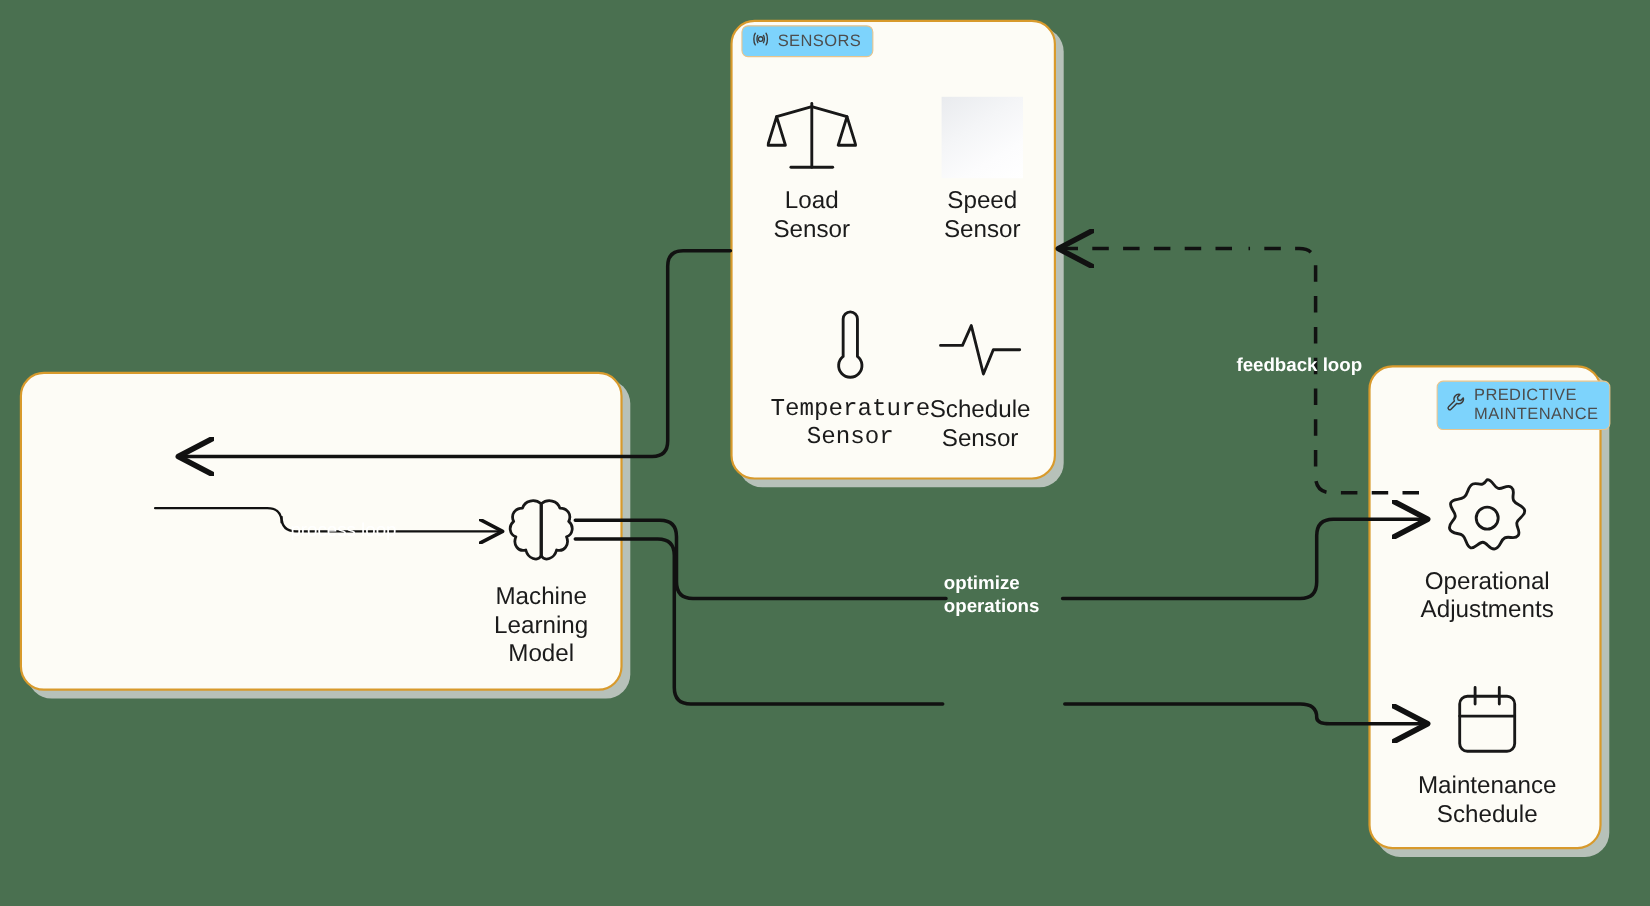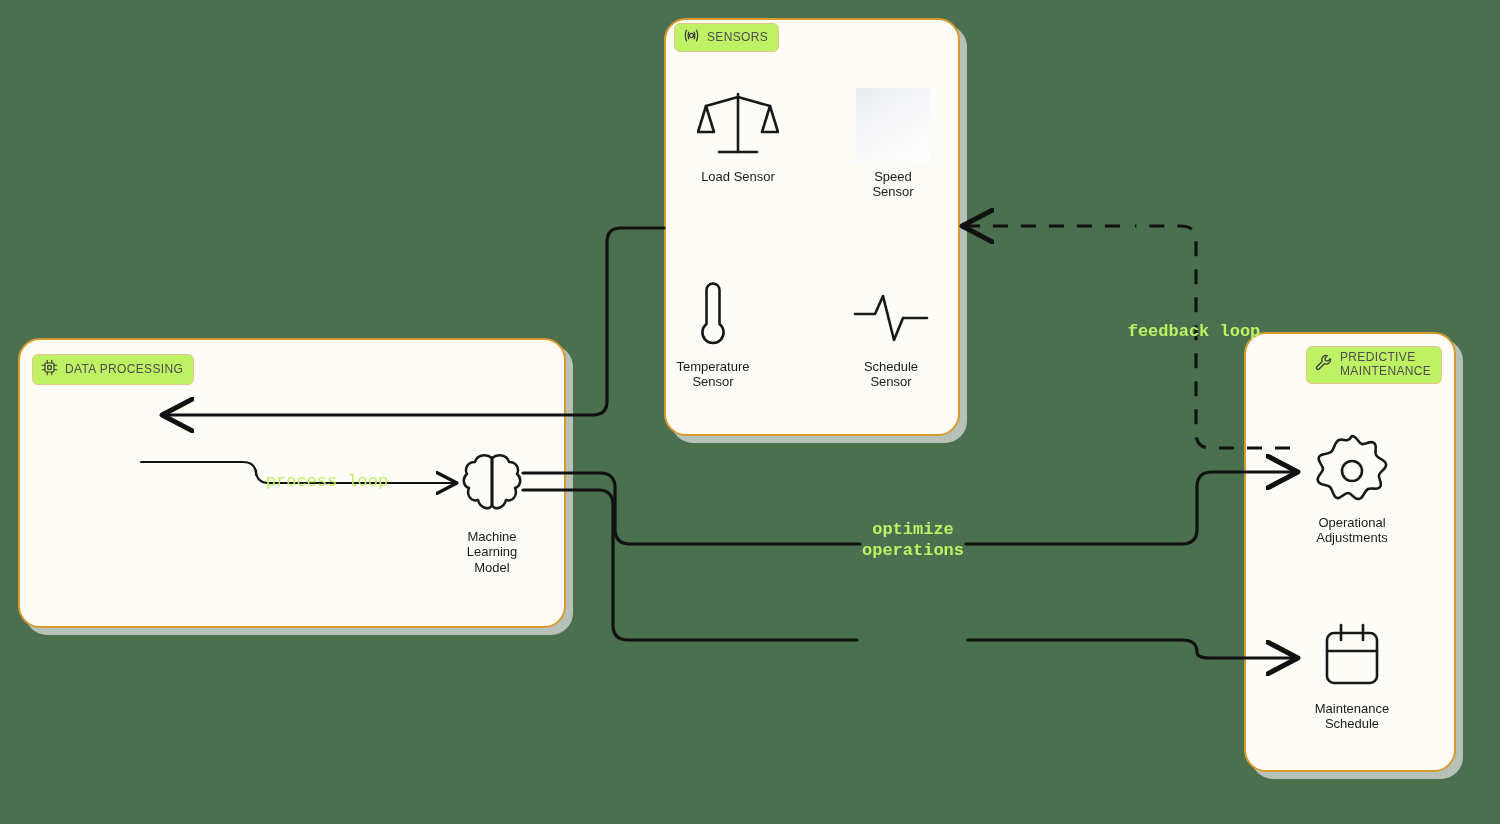--- a/index.html
+++ b/index.html
@@ -31,28 +31,28 @@
     box-shadow: 7px 7px 0 0 rgba(220,220,220,0.75);
     box-sizing: border-box;
   }
 
   
   #chip-sensors   { top: 23px;  left: 674px; }
   #chip-data      { top: 354px; left: 32px;  }
   #chip-predict   { top: 346px; left: 1306px; }
   .floating-chip {
     position: absolute;
-    background: #bef264;
+    background: #7dd3fc;
     border: 1.5px solid #e8c48c;
     border-radius: 6px;
     padding: 4px 10px 4px 8px;
     display: flex;
     align-items: center;
     gap: 7px;
-    font-size: 12px;
+    font-size: 15px;
     letter-spacing: 0.35px;
     color: #4d4d4d;
     white-space: nowrap;
     line-height: 1.15;
     z-index: 30;
   }
 
   
   .node {
     position: absolute;
@@ -62,42 +62,40 @@
     z-index: 20;
   }
   .node .icon {
     display: flex;
     align-items: center;
     justify-content: center;
     height: 74px;
   }
   .node .label {
     margin-top: 7px;
-    font-size: 13px;
+    font-size: 22px;
     color: #1b1b1b;
     text-align: center;
     line-height: 1.18;
     white-space: pre-line;
   }
   .missing-img {
     width: 74px;
     height: 74px;
     background: linear-gradient(148deg, #e9ebee 0%, #f4f5f7 38%, #fcfcfd 72%, #ffffff 100%);
   }
 
   
   .edge-label {
     position: absolute;
     font-size: 17px;
-    color: #bef264;
-    text-align: center;
+    color: #ffffff;
     line-height: 1.22;
     white-space: pre-line;
     z-index: 25;
-    font-family: Liberation Mono, monospace;
   }
   .edge-label.bold { font-weight: bold; }
   .edge-label.plain { font-weight: normal; }
 
   svg#wires {
     position: absolute;
     left: 0; top: 0;
     width: 1500px;
     height: 824px;
     overflow: visible;
@@ -149,35 +147,20 @@
           <path d="M5.9,4.2 C4.9,5.6 4.9,9.4 5.9,10.8"></path>
           <path d="M13.4,2.2 C15.1,4.3 15.1,10.7 13.4,12.8"></path>
           <path d="M11.1,4.2 C12.1,5.6 12.1,9.4 11.1,10.8"></path>
         </g>
         <circle cx="8.5" cy="7.5" r="2.1" fill="none" stroke="#3d3d3d" stroke-width="1.25"></circle>
       </svg>
     </span>
     <span class="chip-label">SENSORS</span>
   </div>
 
-  <div class="floating-chip" id="chip-data">
-    <span>
-      <svg width="17" height="17" viewBox="0 0 18 18">
-        <g fill="none" stroke="#3d3d3d" stroke-width="1.25" stroke-linecap="round">
-          <rect x="4.2" y="4.2" width="9.6" height="9.6" rx="1.3"></rect>
-          <rect x="7.1" y="7.1" width="3.8" height="3.8" rx="0.6"></rect>
-          <path d="M6.6,1.3 L6.6,4.2 M11.4,1.3 L11.4,4.2
-                   M6.6,13.8 L6.6,16.7 M11.4,13.8 L11.4,16.7
-                   M1.3,6.6 L4.2,6.6 M1.3,11.4 L4.2,11.4
-                   M13.8,6.6 L16.7,6.6 M13.8,11.4 L16.7,11.4"></path>
-        </g>
-      </svg>
-    </span>
-    <span class="chip-label">DATA PROCESSING</span>
-  </div>
 
   <div class="floating-chip" id="chip-predict">
     <span>
       <svg width="18" height="18" viewBox="0 0 18 18">
         <g fill="none" stroke="#3d3d3d" stroke-width="1.3" stroke-linecap="round" stroke-linejoin="round">
           <path d="M12.2,1.6 a4.3,4.3 0 0 0 -5.0,5.9 L1.9,12.8 a1.55,1.55 0 0 0 2.2,2.2 L9.4,9.7
                    a4.3,4.3 0 0 0 5.9,-5.0 L12.9,7.1 L10.5,6.6 L10.0,4.2 Z"></path>
         </g>
       </svg>
     </span>
@@ -201,21 +184,21 @@
   </div>
 
   <div class="node" style="left:843px; top:88px; width:100px;align-items:center;">
     <div class="icon">
       <div class="missing-img"></div>
     </div>
     <div class="label">Speed
 Sensor</div>
   </div>
 
-  <div class="node" style="left:652px; top:278px; width:122px;">
+  <div class="node" style="left:712px; top:278px; width:122px;font-family:Liberation Mono, monospace;">
     <div class="icon">
       <svg width="46" height="74" viewBox="0 0 46 74">
         <g fill="none" stroke="#181818" stroke-width="2.6" stroke-linecap="round" stroke-linejoin="round">
           <path d="M16.5,46 L16.5,12 a6.5,6.5 0 0 1 13,0 L29.5,46 a10.6,10.6 0 1 1 -13,0 Z"></path>
         </g>
       </svg>
     </div>
     <div class="label">Temperature
 Sensor</div>
   </div>

